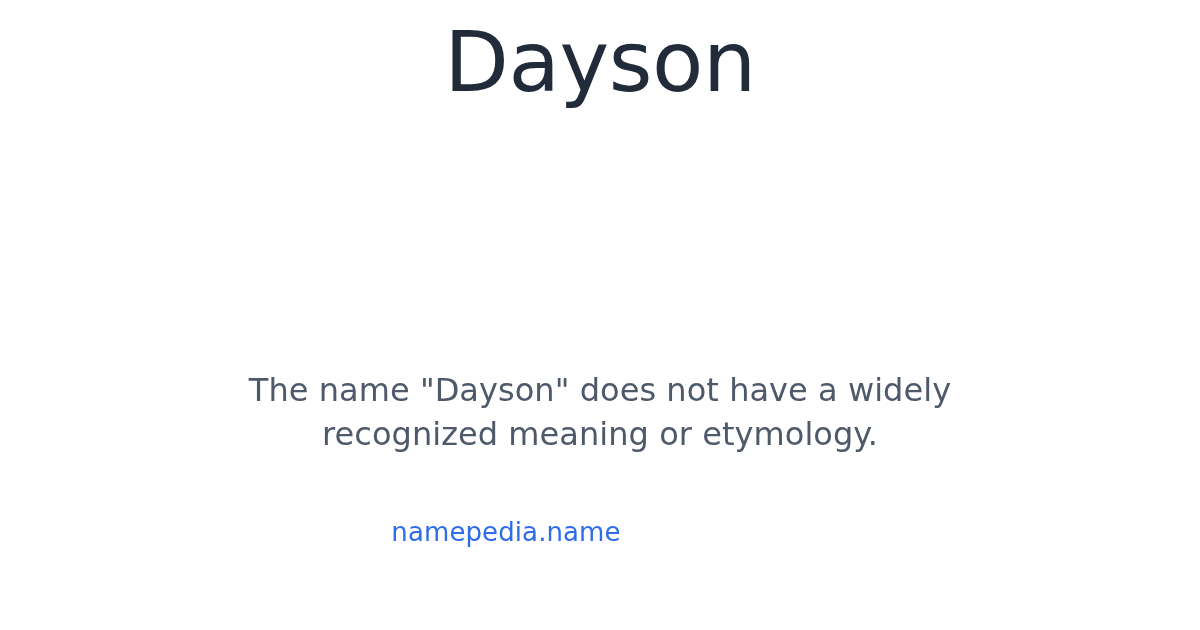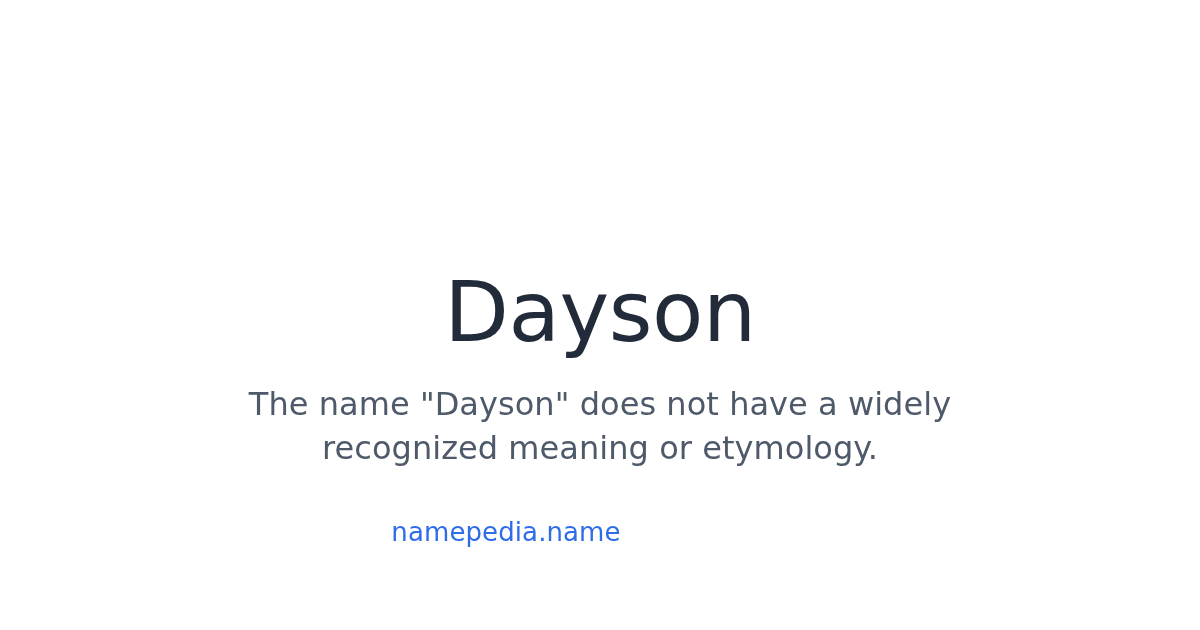--- a/index.html
+++ b/index.html
@@ -31,22 +31,22 @@
   
   .content {
     position: absolute;
     left: 0;
     top: 0;
     width: 1200px;
     height: 470px;
     display: flex;
     flex-direction: column;
     align-items: center;
-    justify-content: flex-end;
-    padding: 0 90px;
+    justify-content: space-between;
+    padding: 14px 90px;
     box-sizing: border-box;
   }
 
   .name-title {
     font-size: 84px;
     line-height: 96px;
     font-weight: 400;
     letter-spacing: -0.5px;
     color: #222b3a;
     text-align: center;

